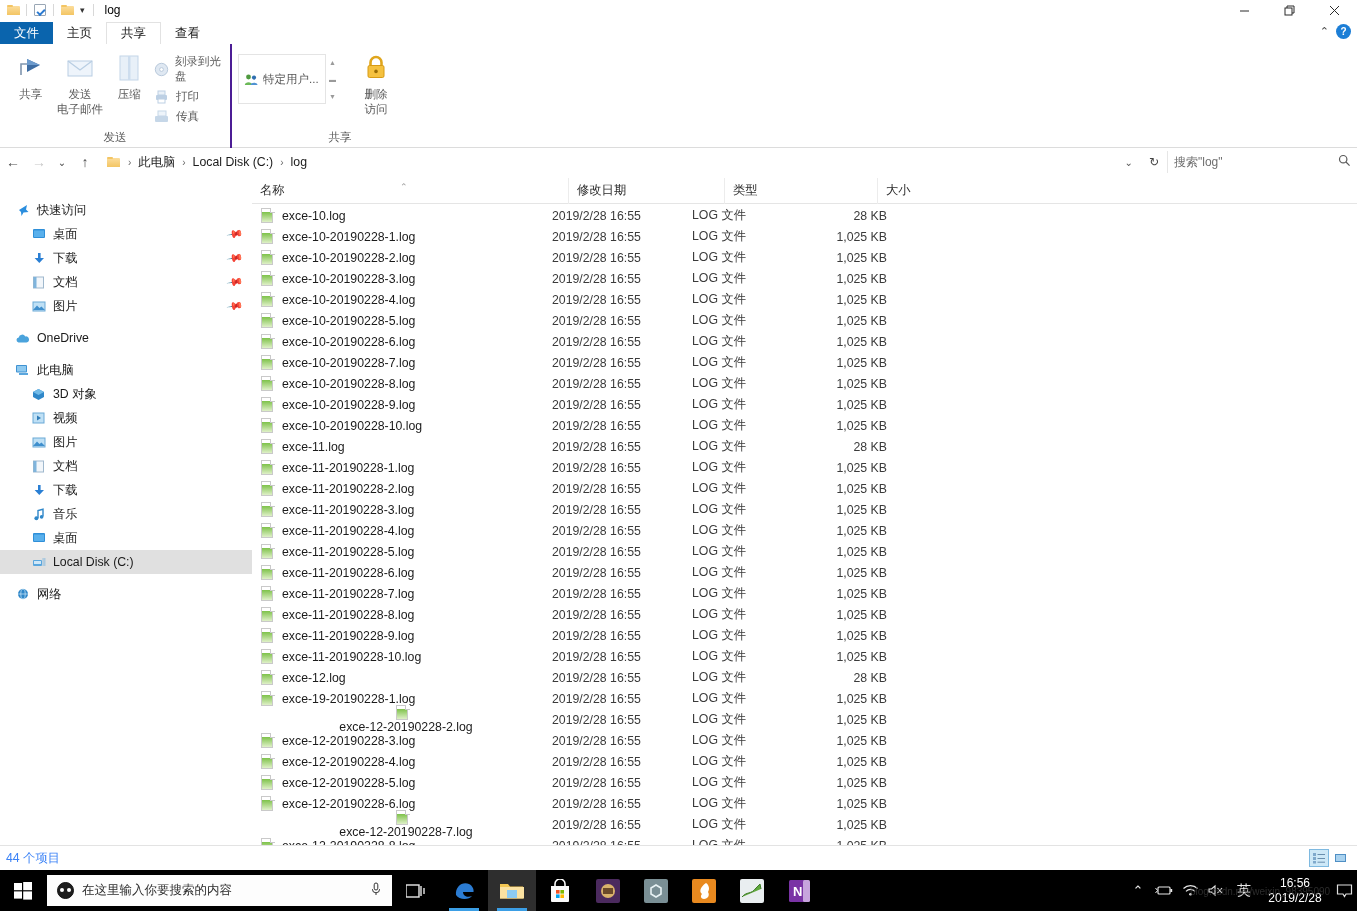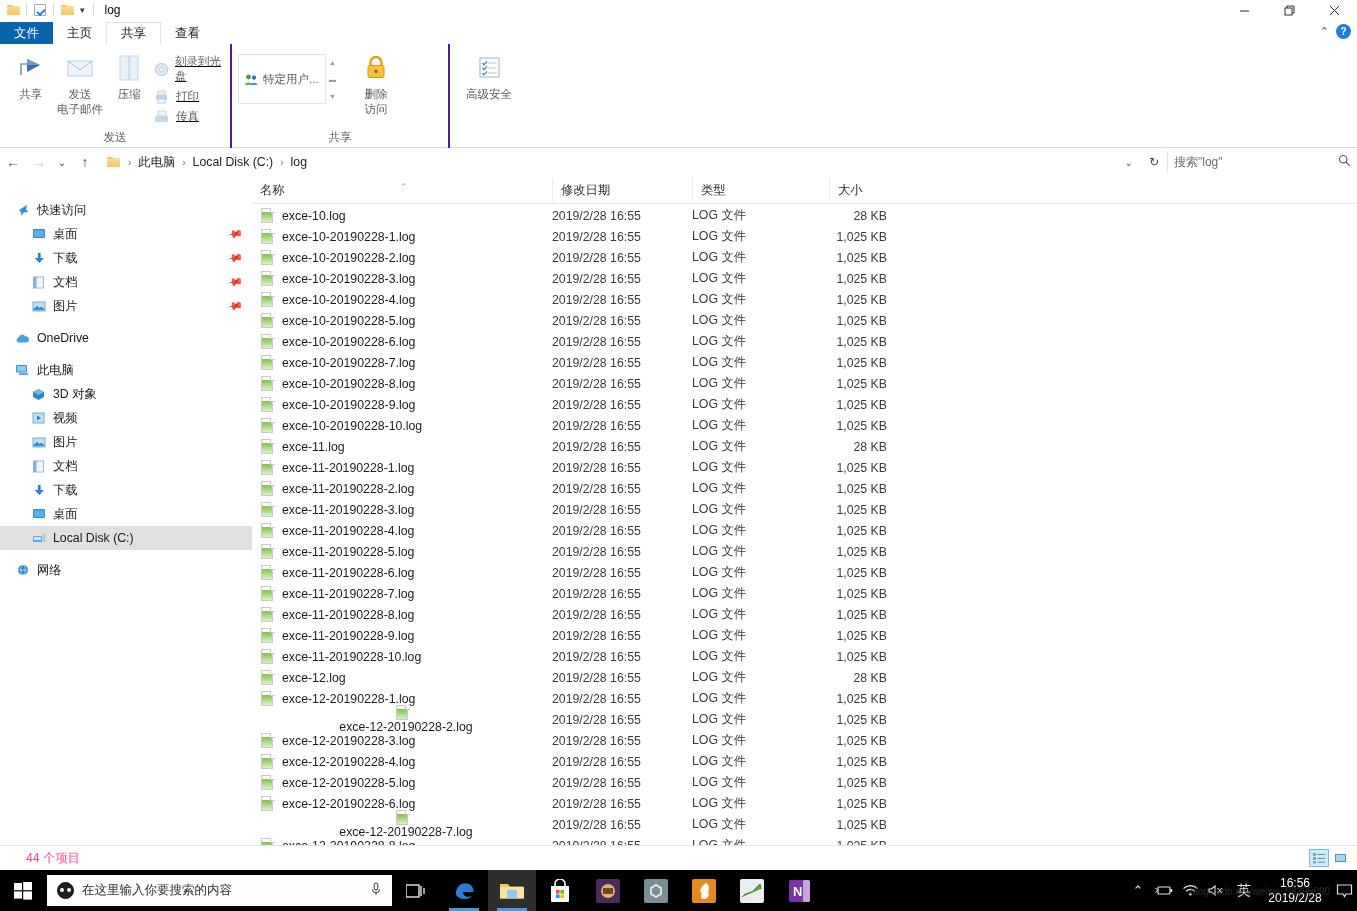--- a/index.html
+++ b/index.html
@@ -54,21 +54,21 @@
   .ribbon { position:absolute; left:0; top:44px; width:1357px; height:104px; background:#fff; border-bottom:1px solid #dcdcdc;}
   .rb-groups{ display:flex; height:104px; }
   .rb-group{ position:relative; height:104px; display:flex; flex-direction:column; justify-content:space-between; padding:4px 6px 0 6px;}
   .rb-group + .rb-group{ border-left:2px solid #4c1d95;justify-content:space-between; }
   .rb-items{ display:flex; align-items:flex-start; height:82px; }
   .rb-label{ text-align:center; font-size:11.5px; color:#5a5a5a; padding-bottom:3px; }
   .big-btn{ width:56px; display:flex; flex-direction:column; align-items:center; padding-top:4px; }
   .big-btn .cap{ font-size:11.5px; color:#5b5b5b; text-align:center; line-height:15px; margin-top:3px;}
   .big-ico{ width:32px;height:32px; display:flex;align-items:center;justify-content:center;}
   .small-col{ display:flex; flex-direction:column; padding-top:6px; gap:4px;}
-  .small-btn{ display:flex; align-items:center; gap:6px;text-decoration:underline; }
+  .small-btn{ display:flex; align-items:center; gap:6px; }
   .small-btn .cap{ font-size:11.5px; color:#5b5b5b; }
   .small-ico{ width:16px;height:16px;display:flex;align-items:center;justify-content:center;}
 
   .share-box{ width:88px; height:50px; border:1px solid #e4e4e4; background:#fff; display:flex; align-items:center; padding-left:4px; margin-top:6px;}
   .share-box .cap{ font-size:11.5px; color:#555; margin-left:4px;}
   .spin{ display:flex; flex-direction:column; justify-content:space-between; height:50px; margin-top:6px; margin-left:1px;}
   .spin div{ font-size:7px; color:#9a9a9a; height:16px; width:11px; display:flex; align-items:center; justify-content:center;}
 
   
   .addrbar{ position:absolute; left:0; top:149px; width:1357px; height:26px; background:#fff; display:flex; align-items:center;}
@@ -90,38 +90,38 @@
   .nav-item{ height:24px; display:flex; align-items:center; padding-left:14px; position:relative; font-size:12.3px; color:#1a1a1a;}
   .nav-item.sel{ background:#e0e0e0; }
   .nav-item.lvl1{ padding-left:14px; }
   .nav-item.lvl2{ padding-left:30px; }
   .nav-ico{ width:17px;height:16px; display:flex;align-items:center;justify-content:center; margin-right:6px;}
   .pin{ position:absolute; right:10px; color:#9a9a9a; font-size:11px; transform:rotate(35deg);}
   .nav-gap{ height:8px; }
 
   
   .filepane{ flex:1; height:672px; position:relative; }
-  .colhdr{ height:26px; display:flex; align-items:center; border-bottom:1px solid #e5e5e5; background:#fff; position:relative;}
+  .colhdr{ height:26px; display:flex; align-items:center; border-bottom:1px solid #e5e5e5; background:#fff; position:relative;gap:16px;}
   .ch{ font-size:12.3px; color:#2b2b2b; padding-left:8px; position:relative; height:26px; display:flex; align-items:center;}
   .ch + .ch{ border-left:1px solid #ececec; }
   .sortmark{ position:absolute; left:148px; top:4px; color:#9a9a9a; font-size:9px;}
   .rows{ position:absolute; left:0; top:27px; right:0; bottom:0; overflow:hidden;}
   .row{ height:21px; display:flex; align-items:center; font-size:12.3px; color:#1b1b1b;}
   .c-name{ display:flex; align-items:center; padding-left:8px; }
   .c-date{ color:#3a3a3a; }
   .c-type{ color:#3a3a3a; }
   .c-size{ color:#3a3a3a; text-align:right; padding-right:22px;}
   .logico{ width:15px;height:15px; margin-right:7px; position:relative; flex:none;}
   .logico .pg{ position:absolute; left:1px; top:0; width:12px; height:15px; background:#fff; border:1px solid #c9c9c9;}
   .logico .grn{ position:absolute; left:2px; top:4px; width:10px;height:10px; background:linear-gradient(#7ec24a,#dff0c8);}
   .logico .tip{ position:absolute; right:0px; top:0px; width:5px;height:5px;background:#fff;border-left:1px solid #c9c9c9;border-bottom:1px solid #c9c9c9;}
 
   
   .statusbar{ position:absolute; left:0; top:845px; width:1357px; height:25px; background:#fff; border-top:1px solid #e3e3e3; display:flex; align-items:center;}
-  .status-text{ font-size:12.3px; color:#ec4899; padding-left:26px;}
+  .status-text{ font-size:12.3px; color:#3b82f6; padding-left:6px;}
   .viewbtns{ position:absolute; right:6px; top:3px; display:flex; gap:2px;}
   .vb{ width:20px;height:18px; display:flex; align-items:center; justify-content:center; }
   .vb.sel{ background:#cde8f7; border:1px solid #7eb9e0; }
 
   
   .taskbar{ position:absolute; left:0; top:870px; width:1357px; height:41px; background:#000000; display:flex; align-items:center;}
   .startbtn{ width:46px;height:41px; display:flex; align-items:center; justify-content:center;}
   .tsearch{ width:345px; height:31px; background:#fdfdfd; display:flex; align-items:center; padding:0 10px; margin-left:1px;}
   .tsearch .cort{ width:17px;height:17px;border-radius:50%;background:#1d1d1d;border:1.5px solid #111; position:relative; flex:none;}
   .tsearch .cort::before{content:"";position:absolute;left:2px;top:5px;width:4px;height:4px;border-radius:50%;background:#fff;}
@@ -294,39 +294,20 @@
             </div>
             <div class="cap">
               <span>删除</span><br>
               <span>访问</span>
             </div>
           </div>
         </div>
         <div class="rb-label">共享</div>
       </div>
 
-      <div class="rb-group" style="width:80px;">
-        <div class="rb-items">
-          <div class="big-btn" style="width:68px;">
-            <div class="big-ico">
-              <svg width="28" height="26" viewBox="0 0 28 26">
-                <rect x="5" y="3" width="19" height="19" fill="#fff" stroke="#9ab4cc"></rect>
-                <path d="M7.5 8 l1.6 1.8 L12 6.3" fill="none" stroke="#4f7fb5" stroke-width="1.3"></path>
-                <path d="M7.5 13 l1.6 1.8 L12 11.3" fill="none" stroke="#4f7fb5" stroke-width="1.3"></path>
-                <path d="M7.5 18 l1.6 1.8 L12 16.3" fill="none" stroke="#4f7fb5" stroke-width="1.3"></path>
-                <line x1="13.5" y1="8" x2="21.5" y2="8" stroke="#b9cde0" stroke-width="1.2"></line>
-                <line x1="13.5" y1="13" x2="21.5" y2="13" stroke="#b9cde0" stroke-width="1.2"></line>
-                <line x1="13.5" y1="18" x2="21.5" y2="18" stroke="#b9cde0" stroke-width="1.2"></line>
-              </svg>
-            </div>
-            <div class="cap">高级安全</div>
-          </div>
-        </div>
-        <div class="rb-label">&nbsp;</div>
-      </div>
 
     </div>
   </div>
 
   <div class="addrbar">
     <div class="nav-btn">←</div>
     <div class="nav-btn dim">→</div>
     <div class="nav-btn small">⌄</div>
     <div class="nav-btn">↑</div>
     <div class="crumbs">
@@ -467,20 +448,30 @@
       <div class="nav-item lvl2">
         <span class="nav-ico">
           <svg width="14" height="13" viewBox="0 0 14 13">
               <path d="M6 1 h2.6 v5 H12 L7.3 11 L2.6 6 H6 Z" fill="#2a7fd4"></path>
             </svg>
         </span>
         <span>下载</span>
       </div>
       <div class="nav-item lvl2">
         <span class="nav-ico">
+          <svg width="12" height="13" viewBox="0 0 12 13">
+              <path d="M5 10 V2.5 L10 1.2 V8.6" fill="none" stroke="#2f87c9" stroke-width="1.4"></path>
+              <circle cx="3.4" cy="10.2" r="2" fill="#2f87c9"></circle>
+              <circle cx="8.6" cy="8.9" r="1.8" fill="#2f87c9"></circle>
+            </svg>
+        </span>
+        <span>音乐</span>
+      </div>
+      <div class="nav-item lvl2">
+        <span class="nav-ico">
           <svg width="14" height="12" viewBox="0 0 14 12">
               <rect x="1" y="1" width="12" height="9" rx="1" fill="#2f8fd8"></rect>
               <rect x="2" y="2.5" width="10" height="6.5" fill="#59b0ec"></rect>
             </svg>
         </span>
         <span>桌面</span>
       </div>
       <div class="nav-item lvl2 sel">
         <span class="nav-ico">
           <svg width="14" height="12" viewBox="0 0 14 12">
@@ -815,21 +806,21 @@
             <div class="c-type" style="width: 137px;">LOG 文件</div>
             <div class="c-size" style="width: 80px;">28 KB</div>
           </div>
           <div class="row">
             <div class="c-name" style="width: 300px;">
               <span class="logico">
                 <span class="pg"></span>
                 <span class="grn"></span>
                 <span class="tip"></span>
               </span>
-              <span>exce-12-20190228-1.log</span>
+              <span>exce-19-20190228-1.log</span>
             </div>
             <div class="c-date" style="width: 140px;">2019/2/28 16:55</div>
             <div class="c-type" style="width: 137px;">LOG 文件</div>
             <div class="c-size" style="width: 80px;">1,025 KB</div>
           </div>
           <div class="row">
             <div class="c-name" style="width: 300px; flex-direction: column;">
               <span class="logico">
                 <span class="pg"></span>
                 <span class="grn"></span>

